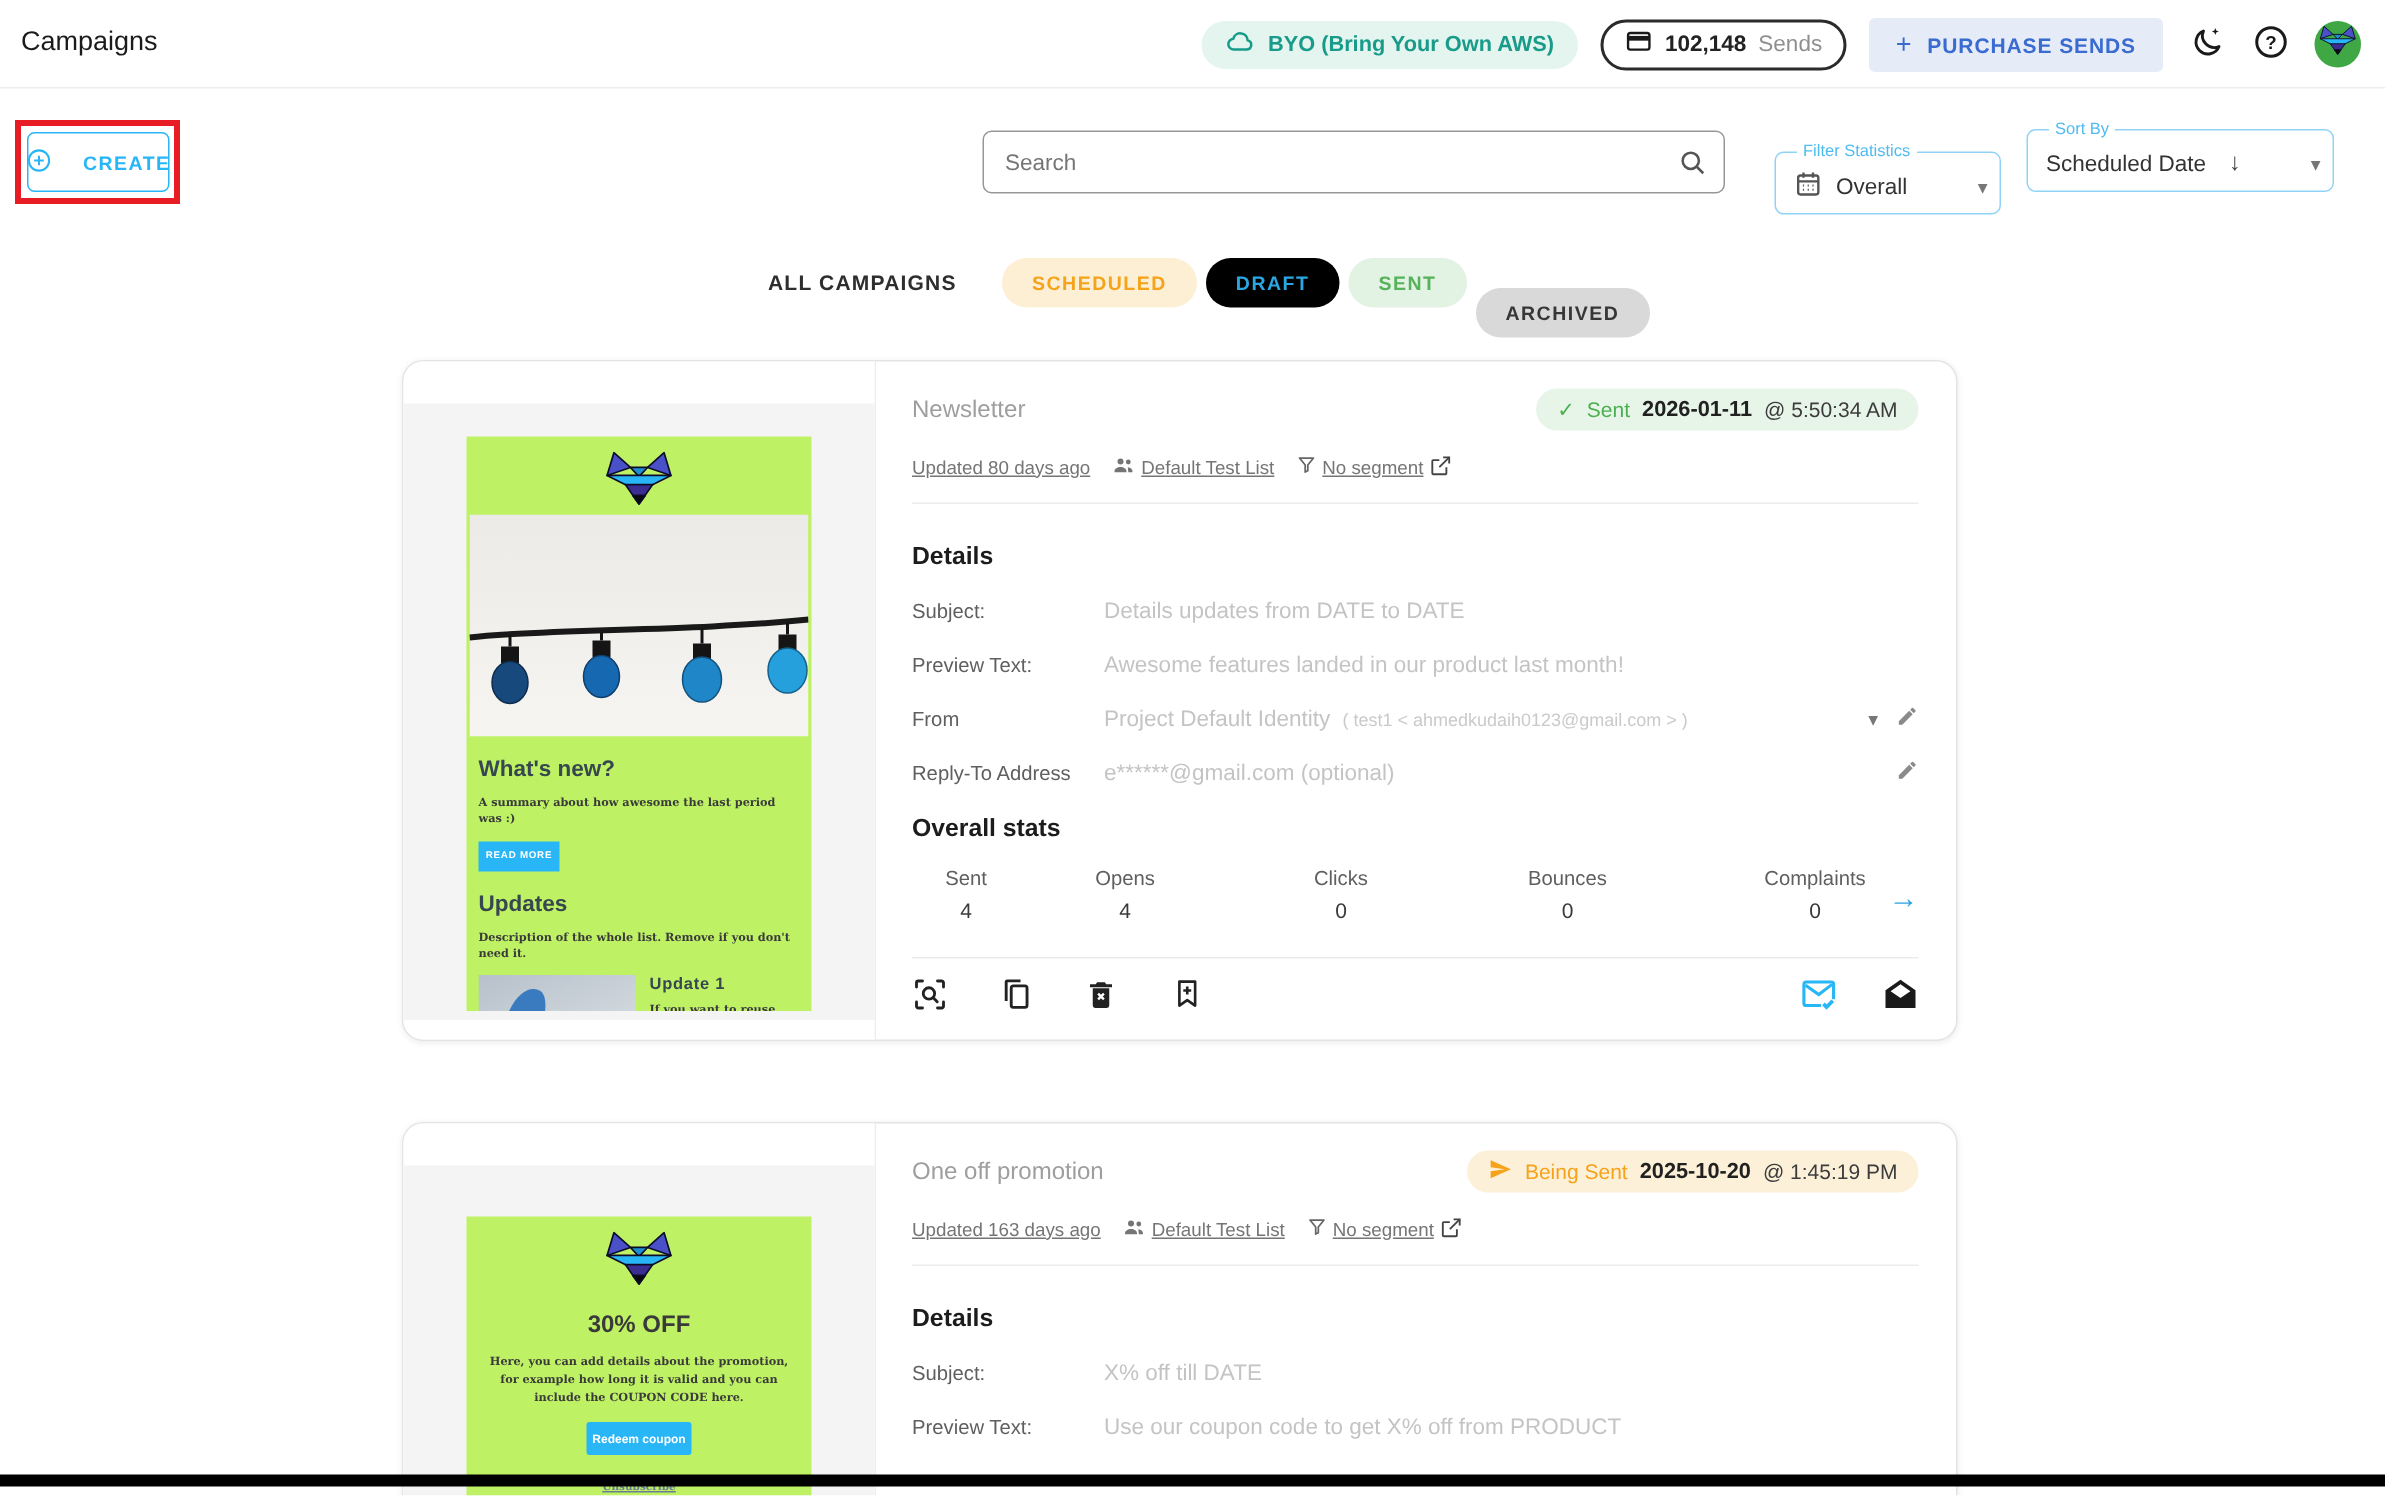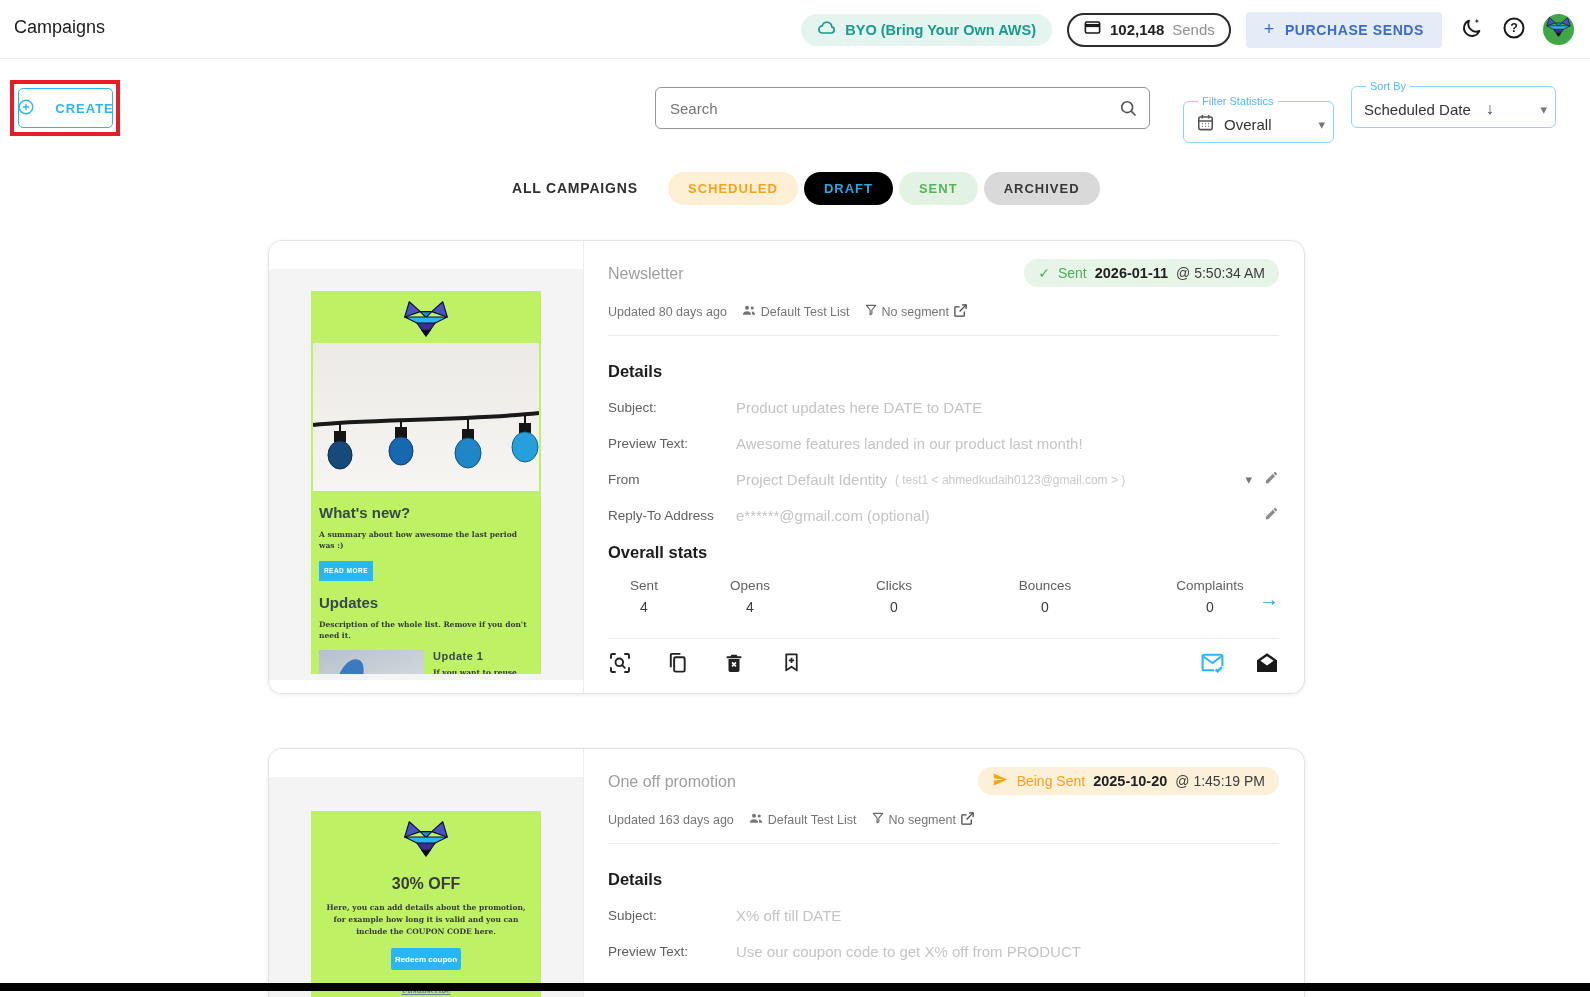--- a/index.html
+++ b/index.html
@@ -35,21 +35,21 @@
   .sort-arrow { font-size:16px; font-weight:700; color:#444; margin-left:6px; }
 
   
   .chips-zone { position:absolute; top:172px; left:0; width:1590px; height:34px; }
   .all-campaigns { position:absolute; left:512px; top:8px; font-size:14px; font-weight:700; letter-spacing:0.8px; color:#2e2e2e; cursor:pointer; }
   .chips { position:absolute; left:668px; top:0; display:flex; gap:6px; }
   .chip { height:33px; border-radius:17px; padding:0 20px; display:flex; align-items:center; font-size:13px; font-weight:700; letter-spacing:1px; cursor:pointer; }
   .chip-scheduled { background:#fcefd4; color:#f5a31a; }
   .chip-draft { background:#000000; color:#2aa7e0; }
   .chip-sent { background:#e2f2e3; color:#57b35b; }
-  .chip-archived { background:#d9d9d9; color:#373737; }
+  .chip-archived { background:#d9d9d9; color:#373737;margin-top:20px; }
 
   
   .card { position:absolute; left:268px; width:1037px; background:#fff; border:1px solid #e4e4e4; border-radius:14px; box-shadow:0 1px 4px rgba(0,0,0,0.08); }
   .card-1 { top:240px; height:454px; }
   .card-2 { top:748px; height:320px; }
   .thumb-pane { position:absolute; left:0; top:0; bottom:0; width:315px; border-right:1px solid #ececec; border-radius:13px 0 0 13px; overflow:hidden; background:#fff; }
   .thumb-gray { position:absolute; left:0; right:0; top:28px; background:#f4f4f4; }
   .card-1 .thumb-gray { bottom:13px; }
   .card-2 .thumb-gray { bottom:0; }
   .email-paper { position:absolute; left:42px; width:230px; background:#bef264; overflow:hidden; }
@@ -71,21 +71,21 @@
   .details-pane { position:absolute; left:316px; top:0; right:0; bottom:0; padding:18px 25px 0 23px; }
   .card-head { display:flex; justify-content:space-between; align-items:flex-start; }
   .c-title { font-size:16px; color:#9e9e9e; margin-top:6px; }
   .status-pill { height:28px; border-radius:14px; display:flex; align-items:center; gap:8px; padding:0 14px; font-size:14px; white-space:nowrap; }
   .pill-green { background:#e7f4e8; }
   .pill-orange { background:#fdf0d8; }
   .st-green { color:#4caf50; }
   .st-orange { color:#f5a31a; }
   .status-date { font-weight:700; color:#212121; font-size:14.5px; }
   .status-time { color:#3c3c3c; }
-  .meta-row { display:flex; align-items:center; margin-top:15px; font-size:12.5px; color:#757575; }
+  .meta-row { display:flex; align-items:center; margin-top:15px; font-size:12.5px; color:#757575;text-decoration:underline; }
   .meta-item { display:flex; align-items:center; gap:4px; }
   .meta-gap { width:14px; }
   .h-divider { border-top:1px solid #ebebeb; margin-top:14px; }
   .sec-heading { margin-top:26px; font-size:16.5px; font-weight:700; color:#1c1c1c; }
   .field-row { display:flex; align-items:center; margin-top:17px; height:19px; }
   .f-label { width:128px; flex:0 0 128px; font-size:13.5px; color:#5f5f5f; }
   .f-value { font-size:15px; color:#c4c4c4; }
   .f-sub { font-size:12px; color:#cacaca; margin-left:8px; }
   .row-icons { margin-left:auto; display:flex; align-items:center; gap:12px; }
   .stats-wrap { position:relative; margin-top:16px; height:52px; }
@@ -328,21 +328,21 @@
               <path d="M14.5 3H21v6.5"></path>
               <path d="M10.5 13.5L21 3"></path>
             </svg>
         </span>
       </div>
       <div class="h-divider"></div>
 
       <div class="sec-heading">Details</div>
       <div class="field-row">
         <span class="f-label">Subject:</span>
-        <span class="f-value">Product updates here DATE to DATE</span>
+        <span class="f-value">Details updates from DATE to DATE</span>
       </div>
       <div class="field-row">
         <span class="f-label">Preview Text:</span>
         <span class="f-value">Awesome features landed in our product last month!</span>
       </div>
       <div class="field-row">
         <span class="f-label">From</span>
         <span class="f-value">Project Default Identity</span>
         <span class="f-sub">( test1 &lt; ahmedkudaih0123@gmail.com &gt; )</span>
         <span class="row-icons">

